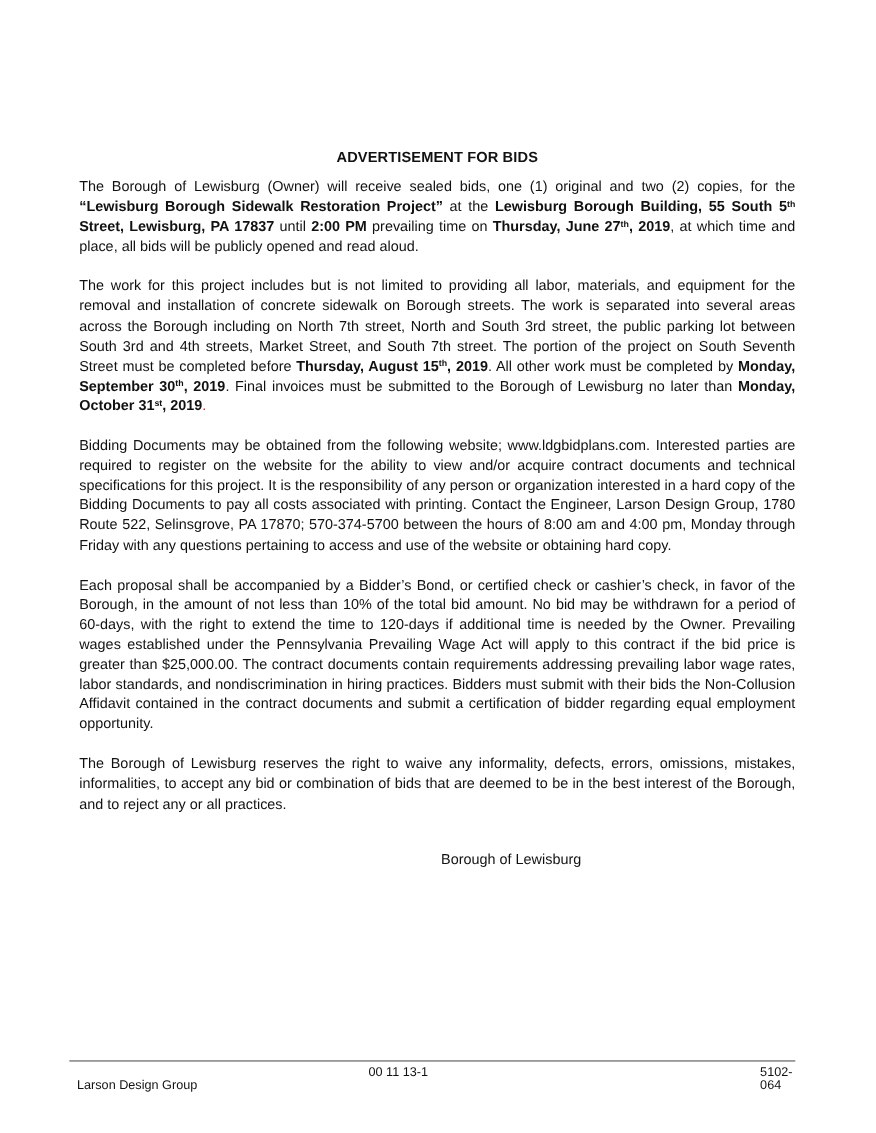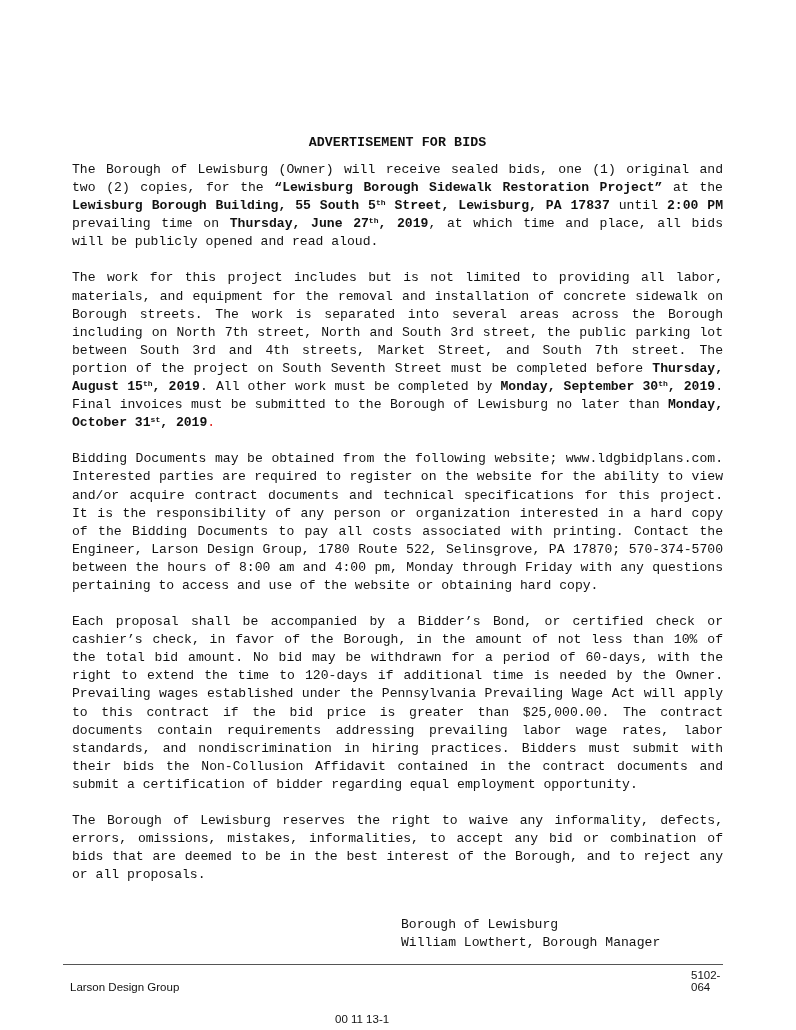--- a/index.html
+++ b/index.html
@@ -1,20 +1,20 @@
 <!DOCTYPE html>
 <html><head>
   <meta charset="utf-8">
   <style>
     html, body { margin: 0; padding: 0; background: #ffffff; }
     body { width: 796px; height: 1030px; position: relative; overflow: hidden; }
     .page { position: absolute; left: 0; top: 0; width: 796px; height: 1030px; background: #fff; }
     .content {
       position: absolute; left: 72px; top: 134px; width: 651px;
-      font-family: Liberation Mono, monospace;
+      font-family: Liberation Sans, sans-serif;
       font-size: 13.1px; line-height: 18.1px; color: #111;
     }
     h1.title {
       margin: 0 0 9px 0; text-align: center; font-size: 13.3px; font-weight: bold;
       line-height: 18px; letter-spacing: 0.1px;
     }
     p { margin: 0 0 18px 0; text-align: justify; }
     b { font-weight: bold; }
     sup { font-size: 8px; line-height: 0; vertical-align: 4px; }
     .red { color: #e0201b; }
@@ -22,43 +22,42 @@
     .signature div { line-height: 18px; }
     .footer-rule {
       position: absolute; left: 63px; top: 964px; width: 660px; height: 0;
       border-top: 1px solid #555;
     }
     .footer {
       position: absolute; top: 969px; left: 63px; width: 660px; height: 16px;
       font-family: "Liberation Sans", "DejaVu Sans", sans-serif; font-size: 11.5px; color: #111;
     }
     .footer .f-left { position: absolute; left: 7px; top: 12px; }
-    .footer .f-center { position: absolute; left: 272px; top: 0; margin-top: 44px; }
+    .footer .f-center { position: absolute; left: 272px; top: 0; }
     .footer .f-right { position: absolute; left: 628px; top: 0; }
   </style>
 </head>
 <body>
 
 <div class="page">
   <div class="content">
     <h1 class="title">ADVERTISEMENT FOR BIDS</h1>
 
     <p><span>The Borough of Lewisburg (Owner) will receive sealed bids, one (1) original and two (2) copies, for the </span><b>“Lewisburg Borough Sidewalk Restoration Project”</b><span> at the </span><b><span>Lewisburg Borough Building, 55 South 5</span><sup>th</sup><span> Street, Lewisburg, PA 17837</span></b><span> until </span><b>2:00 PM</b><span> prevailing time on </span><b><span>Thursday, June 27</span><sup>th</sup><span>, 2019</span></b><span>, at which time and place, all bids will be publicly opened and read aloud.</span></p>
 
     <p><span>The work for this project includes but is not limited to providing all labor, materials, and equipment for the removal and installation of concrete sidewalk on Borough streets. The work is separated into several areas across the Borough including on North 7th street, North and South 3rd street, the public parking lot between South 3rd and 4th streets, Market Street, and South 7th street. The portion of the project on South Seventh Street must be completed before </span><b><span>Thursday, August 15</span><sup>th</sup><span>, 2019</span></b><span>. All other work must be completed by </span><b><span>Monday, September 30</span><sup>th</sup><span>, 2019</span></b><span>. Final invoices must be submitted to the Borough of Lewisburg no later than </span><b><span>Monday, October 31</span><sup>st</sup><span>, 2019</span></b><span class="red">.</span></p>
 
     <p>Bidding Documents may be obtained from the following website; www.ldgbidplans.com. Interested parties are required to register on the website for the ability to view and/or acquire contract documents and technical specifications for this project. It is the responsibility of any person or organization interested in a hard copy of the Bidding Documents to pay all costs associated with printing. Contact the Engineer, Larson Design Group, 1780 Route 522, Selinsgrove, PA 17870; 570-374-5700 between the hours of 8:00 am and 4:00 pm, Monday through Friday with any questions pertaining to access and use of the website or obtaining hard copy.</p>
 
     <p>Each proposal shall be accompanied by a Bidder’s Bond, or certified check or cashier’s check, in favor of the Borough, in the amount of not less than 10% of the total bid amount.  No bid may be withdrawn for a period of 60-days, with the right to extend the time to 120-days if additional time is needed by the Owner.  Prevailing wages established under the Pennsylvania Prevailing Wage Act will apply to this contract if the bid price is greater than $25,000.00. The contract documents contain requirements addressing prevailing labor wage rates, labor standards, and nondiscrimination in hiring practices. Bidders must submit with their bids the Non-Collusion Affidavit contained in the contract documents and submit a certification of bidder regarding equal employment opportunity.</p>
 
-    <p>The Borough of Lewisburg reserves the right to waive any informality, defects, errors, omissions, mistakes, informalities, to accept any bid or combination of bids that are deemed to be in the best interest of the Borough, and to reject any or all proposals.</p>
+    <p>The Borough of Lewisburg reserves the right to waive any informality, defects, errors, omissions, mistakes, informalities, to accept any bid or combination of bids that are deemed to be in the best interest of the Borough, and to reject any or all practices.</p>
 
     <div class="signature">
       <div>Borough of Lewisburg</div>
-      <div>William Lowthert, Borough Manager</div>
     </div>
   </div>
 
   <div class="footer-rule"></div>
   <div class="footer">
     <span class="f-left">Larson Design Group</span>
     <span class="f-center">00 11 13-1</span>
     <span class="f-right">5102-064</span>
   </div>
 </div>

